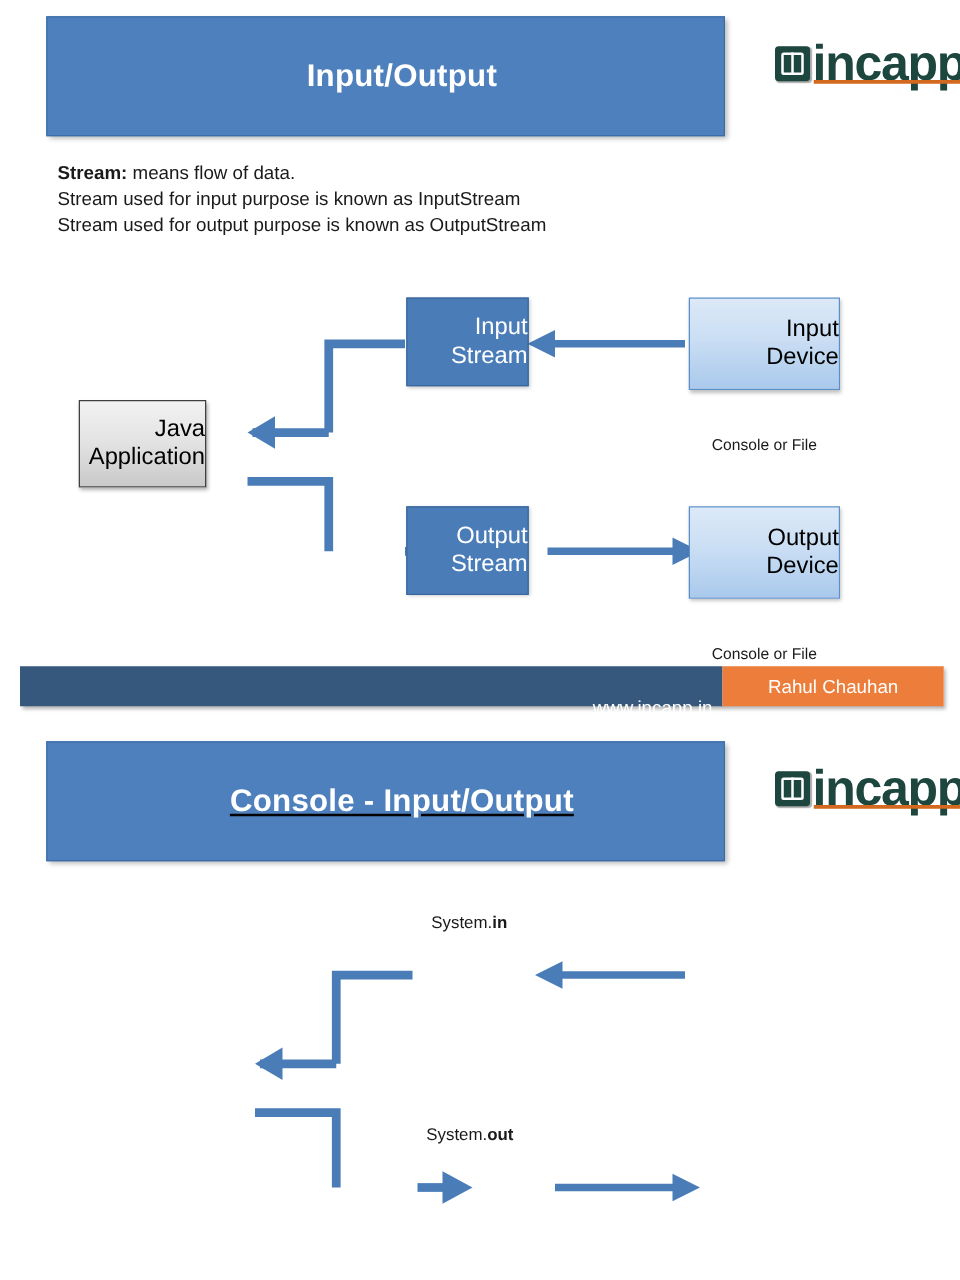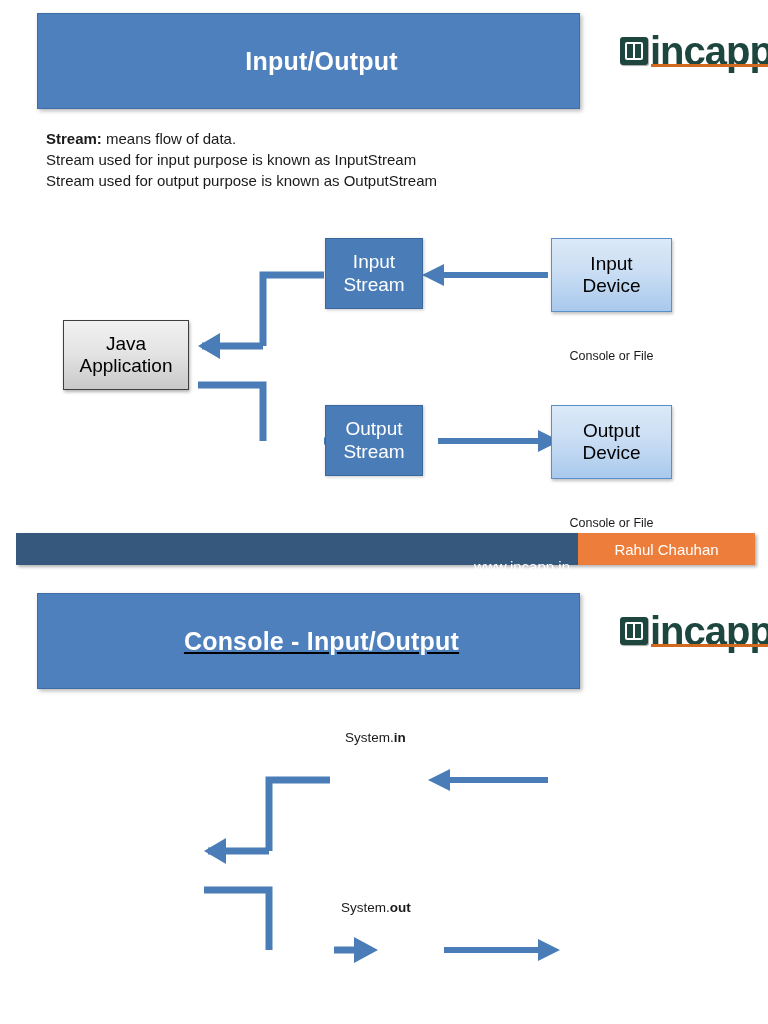--- a/index.html
+++ b/index.html
@@ -95,21 +95,21 @@
     white-space: nowrap;
   }
   .body-text b { font-weight: bold; }
 
   
   .box {
     position: absolute;
     box-sizing: border-box;
     display: flex;
     flex-direction: column;
-    align-items: center;
+    align-items: flex-end;
     justify-content: center;
     text-align: center;
   }
   .box .line1, .box .line2 { display: block; line-height: 1.18; }
 
   .box-stream {
     background: #4a7db8;
     border: 1px solid #3a679c;
     color: #ffffff;
     font-size: 19px;
@@ -221,21 +221,21 @@
 
       <g fill="none" stroke="#4a7db8" stroke-width="6">
         <path d="M358 20 L250 20"></path>
         <path d="M248 186 L350 186"></path>
       </g>
       <polygon points="232,20 254,9 254,31" fill="#4a7db8"></polygon>
       <polygon points="370,186 348,175 348,197" fill="#4a7db8"></polygon>
     </svg>
   </div>
 
-  <div class="box box-app" style="left:63px; top:320px; width:126px; height:70px;">
+  <div class="box box-app" style="left:63px; top:320px; width:102px; height:70px;">
     <span class="line1">Java</span>
     <span class="line2">Application</span>
   </div>
 
   <div class="box box-stream" style="left:325px; top:238px; width:98px; height:71px;">
     <span class="line1">Input</span>
     <span class="line2">Stream</span>
   </div>
 
   <div class="box box-stream" style="left:325px; top:405px; width:98px; height:71px;">

